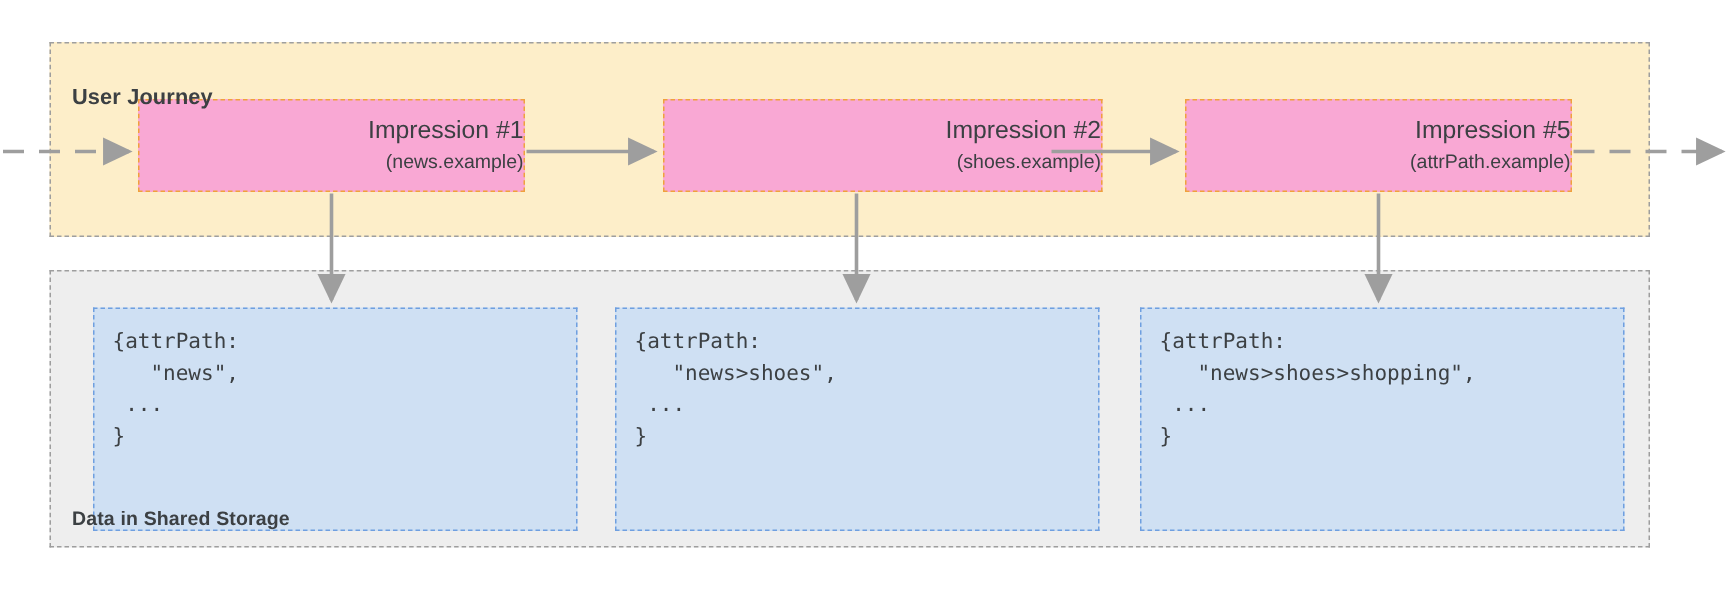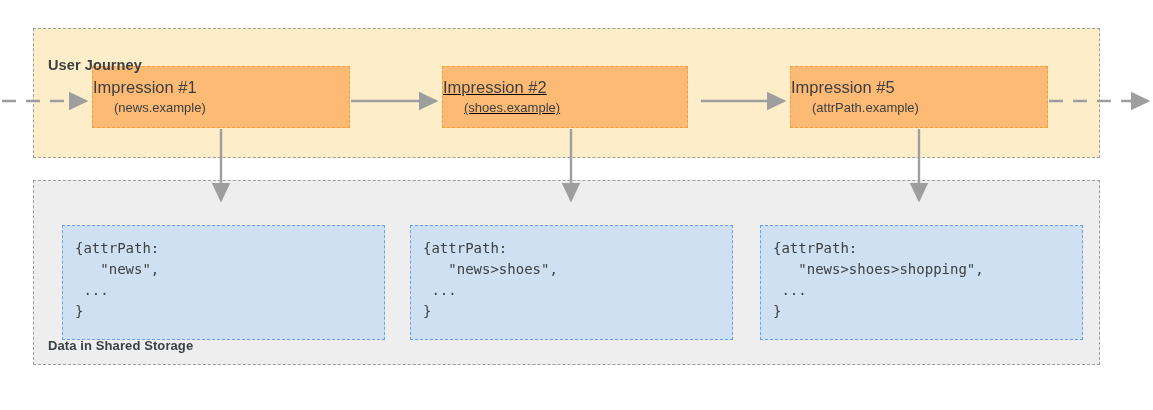--- a/index.html
+++ b/index.html
@@ -53,42 +53,42 @@
     letter-spacing: 0.1px;
     z-index: 4;
     margin-top: 16px;
   }
 
   
   .impression-box {
     position: absolute;
     top: 66px;
     height: 62px;
-    background: #fdba74;
+    background: #f9a8d4;
     border: 1.5px dashed #f0a13c;
     box-sizing: border-box;
     display: flex;
     flex-direction: column;
-    align-items: flex-start;
+    align-items: flex-end;
     justify-content: center;
     z-index: 3;
   }
   .impression-box .imp-title {
     font-size: 16.5px;
     color: #3c4043;
     line-height: 21px;
   }
   .impression-box .imp-origin {
     font-size: 13px;
     color: #3c4043;
     line-height: 19px;
     margin-left: 21px;
   }
   #impression-1 { left: 92px;  width: 258px; }
-  #impression-2 { left: 442px; width: 246px; text-decoration: underline; }
+  #impression-2 { left: 442px; width: 293px; }
   #impression-3 { left: 790px; width: 258px; }
 
   
   .storage-band {
     position: absolute;
     left: 33px;
     top: 180px;
     width: 1067px;
     height: 185px;
     background: #eeeeee;
@@ -104,27 +104,26 @@
     font-weight: bold;
     color: #3c4043;
     letter-spacing: 0.1px;
     z-index: 4;
   }
 
   
   .data-box {
     position: absolute;
     top: 205px;
-    height: 115px;
+    height: 149px;
     background: #cfe0f3;
     border: 1.5px dashed #6f9fe0;
     box-sizing: border-box;
     z-index: 3;
     padding: 12px 0 0 12px;
-    margin-top: 20px;
   }
   .data-box pre {
     margin: 0;
     font-family: "DejaVu Sans Mono", "Liberation Mono", monospace;
     font-size: 14px;
     line-height: 21px;
     color: #3c4043;
     white-space: pre;
   }
   #data-box-1 { left: 62px;  width: 323px; }

